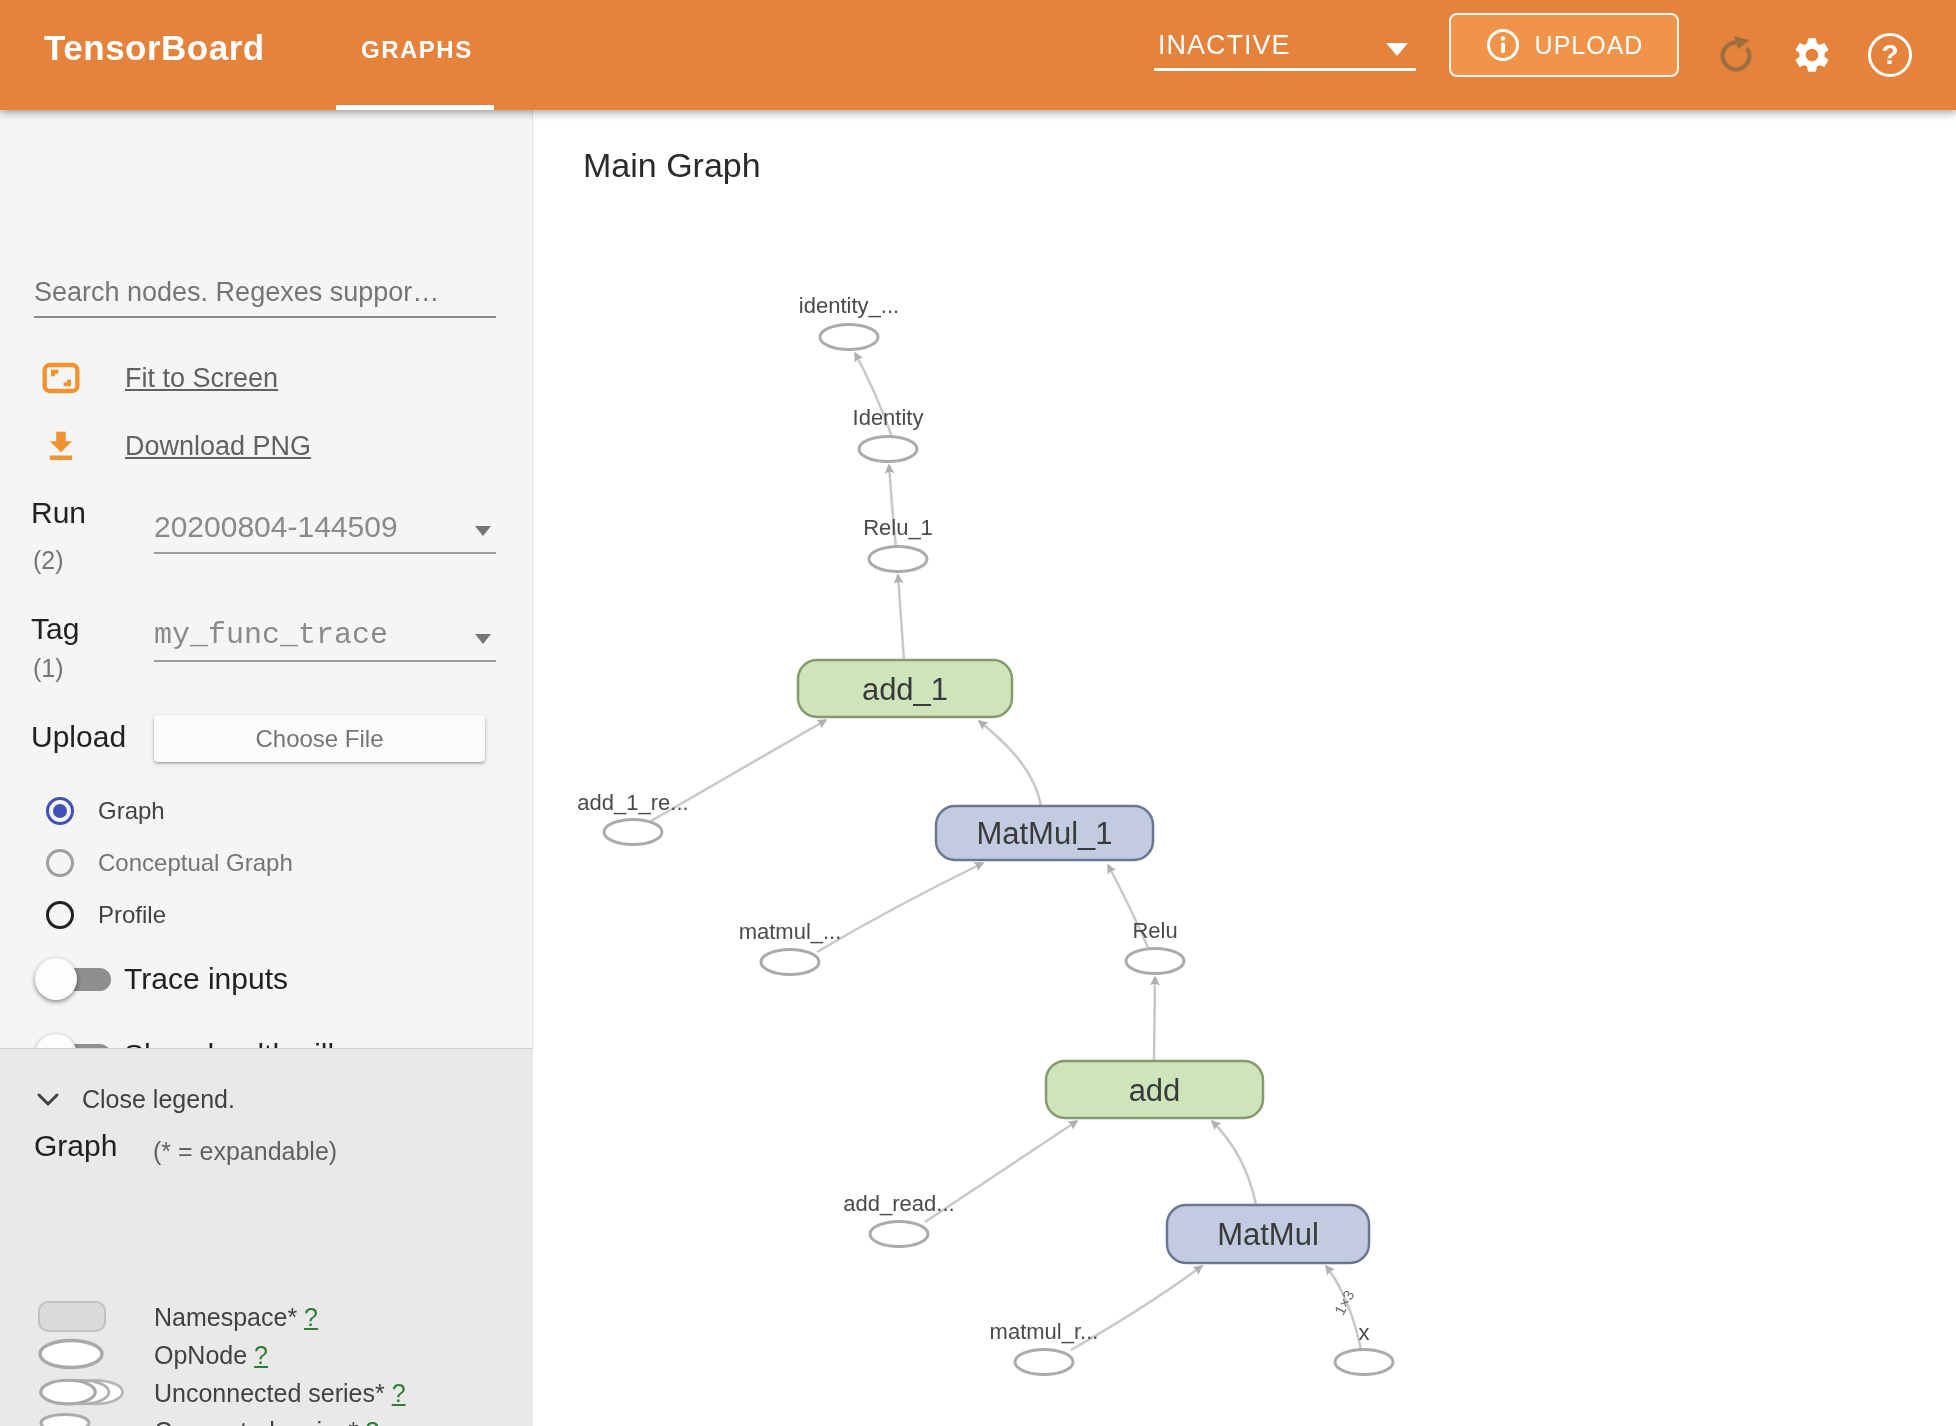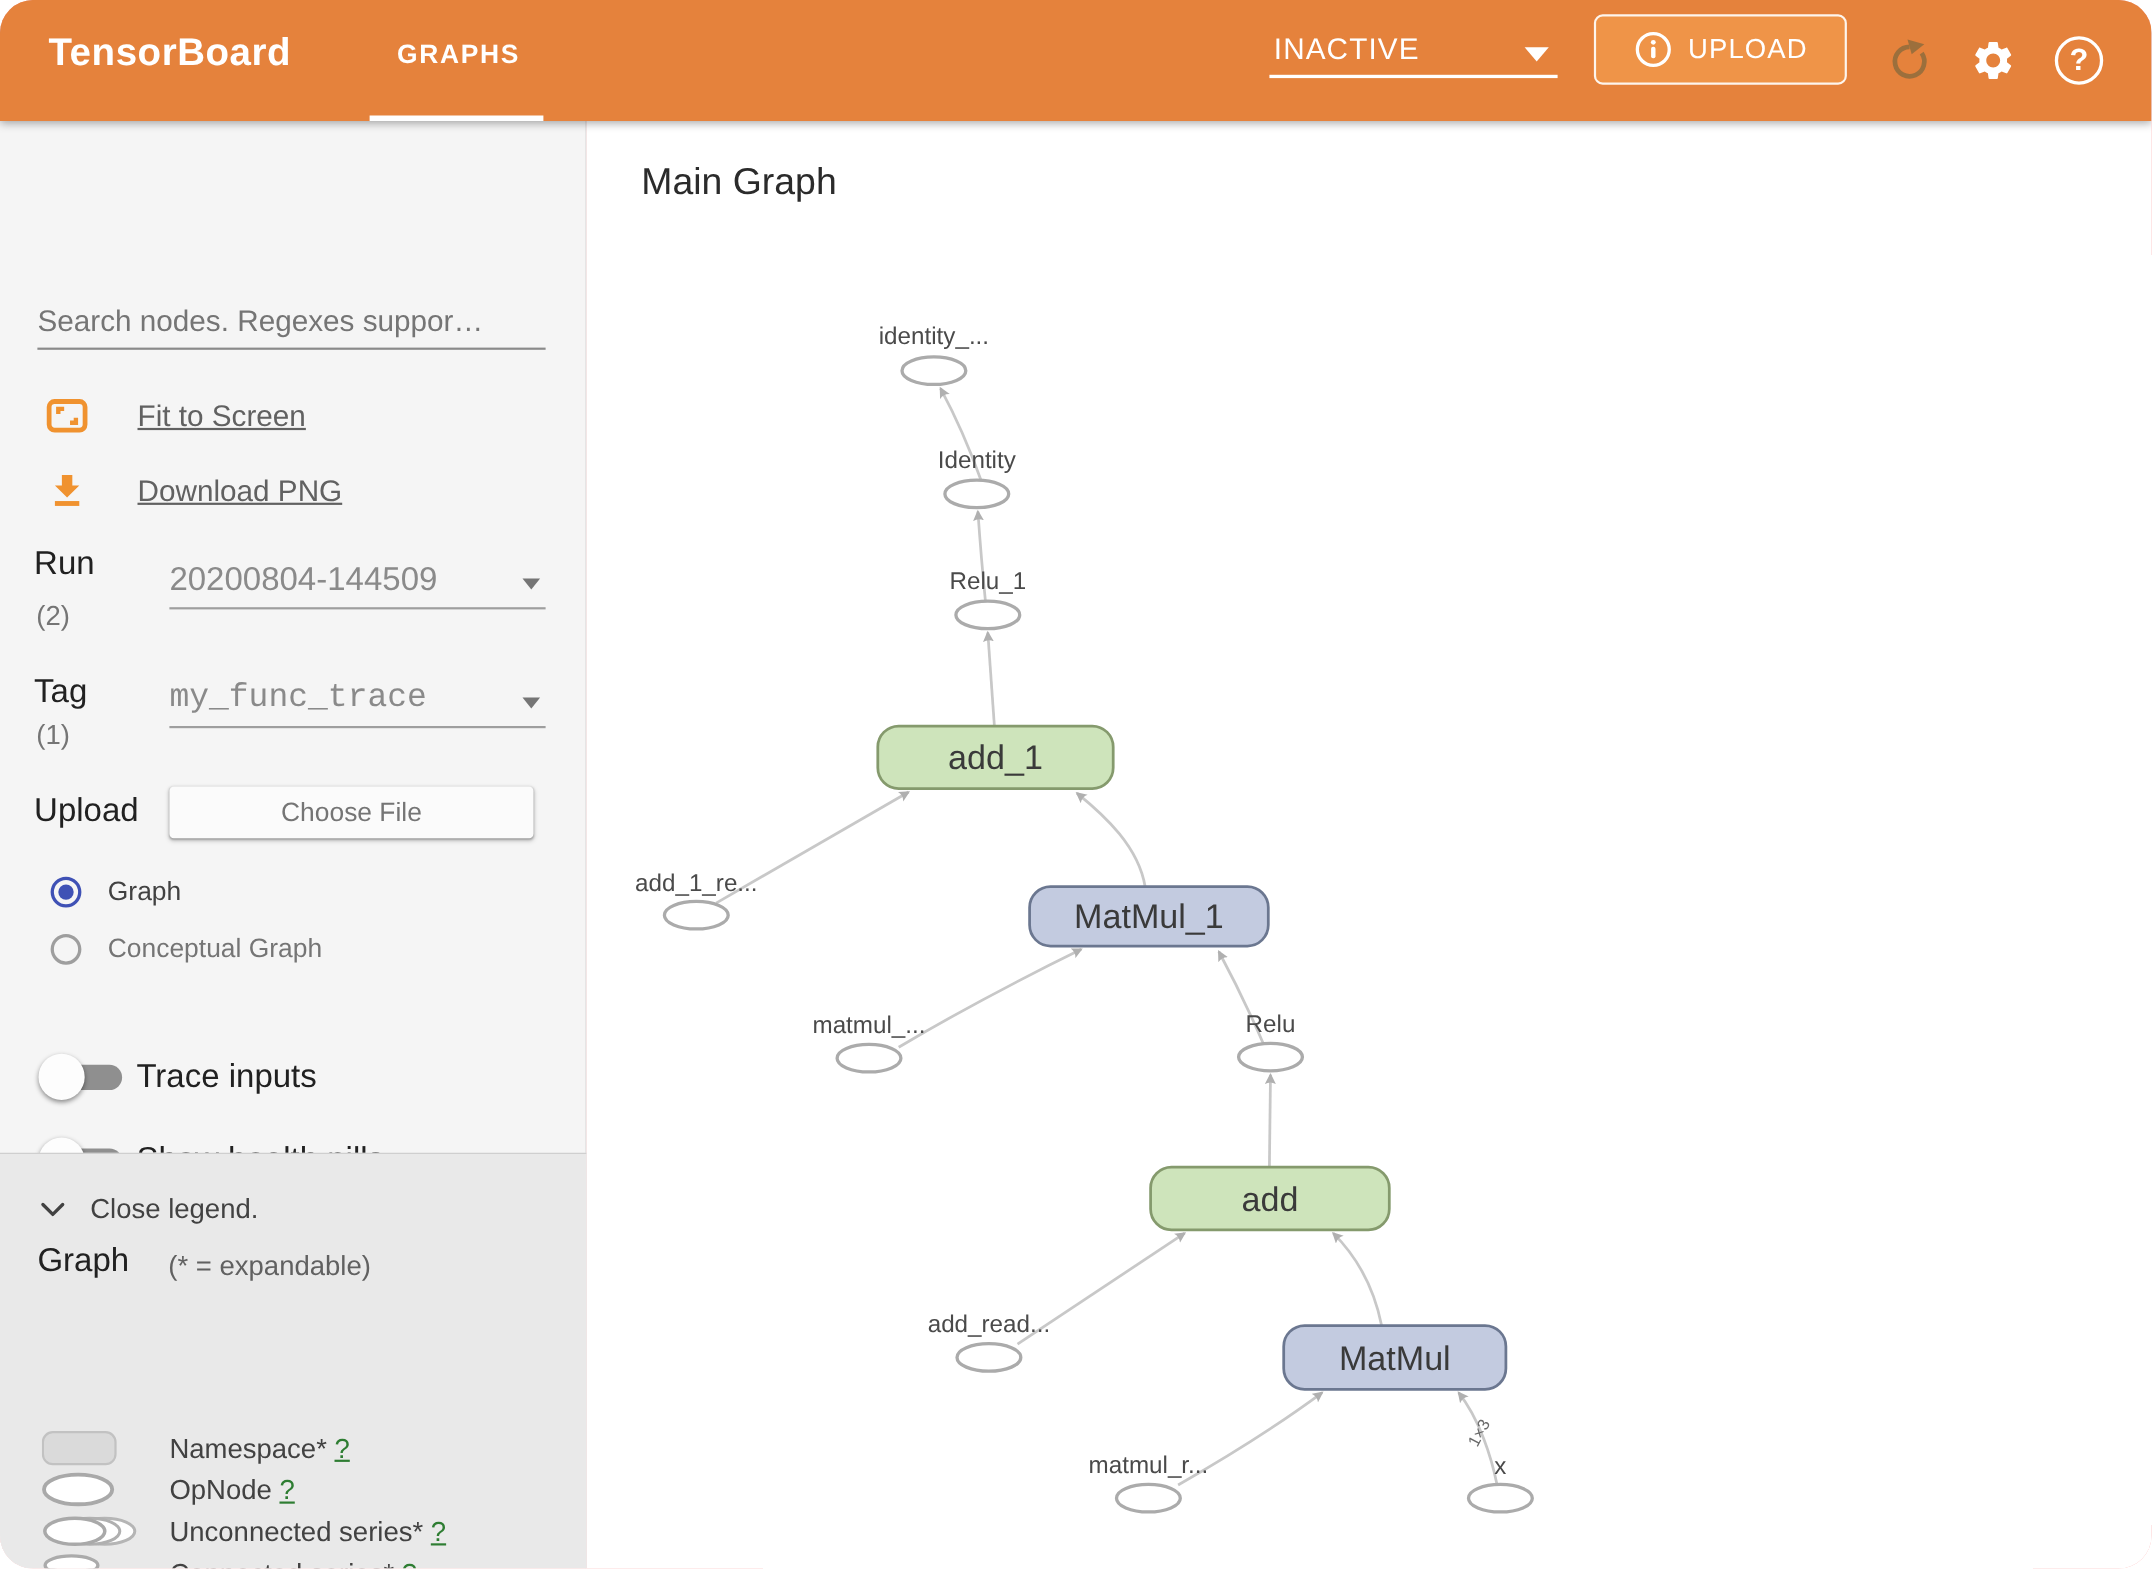--- a/index.html
+++ b/index.html
@@ -1,18 +1,18 @@
 <!DOCTYPE html>
 <html><head>
 <meta charset="utf-8">
 <style>
   * { margin:0; padding:0; box-sizing:border-box; }
   html,body { background:#fff; }
   body { font-family:"Liberation Sans", sans-serif; }
-  #app { position:relative; width:1956px; height:1426px; overflow:hidden; background:#fca5a5;border-radius:30px; }
+  #app { position:relative; width:1956px; height:1426px; overflow:hidden; background:#a16207; }
 
   
   .header { position:absolute; left:0; top:0; width:1956px; height:110px;
             background:#e5823c; z-index:30; box-shadow:0 3px 8px rgba(0,0,0,.35); }
   .logo { position:absolute; left:44px; top:28px; color:#fff; font-size:35px; font-weight:700; letter-spacing:.5px; }
   .tab { position:absolute; left:361px; top:36px; color:#fff; font-size:24px; font-weight:700; letter-spacing:1.5px; }
   .tab-underline { position:absolute; left:336px; bottom:0; width:158px; height:5px; background:#fff; }
   .status-select { position:absolute; left:1154px; top:0; width:262px; height:110px; cursor:pointer; }
   .status-text { position:absolute; left:4px; top:30px; color:#fff; font-size:27px; font-weight:500; letter-spacing:1px; }
   .status-caret { position:absolute; right:8px; top:43px; width:0; height:0;
@@ -174,20 +174,24 @@
     <button class="choose-btn">Choose File</button>
 
     <div class="radio-row" style="top:675px;">
       <span class="radio sel"></span>
       <span class="radio-lbl">Graph</span>
     </div>
     <div class="radio-row" style="top:727px;padding-left:28px;">
       <span class="radio gray"></span>
       <span class="radio-lbl dim">Conceptual Graph</span>
     </div>
+    <div class="radio-row" style="top:779px;">
+      <span class="radio black"></span>
+      <span class="radio-lbl">Profile</span>
+    </div>
 
     <div class="toggle-row" style="top:737px;" hidden=""></div>
     <div class="toggle-row" style="top:844px;">
       <span class="toggle">
         <span class="track"></span>
           <span class="thumb"></span>
       </span>
       <span class="toggle-lbl">Trace inputs</span>
     </div>
     <div class="toggle-row" style="top:920px;">

